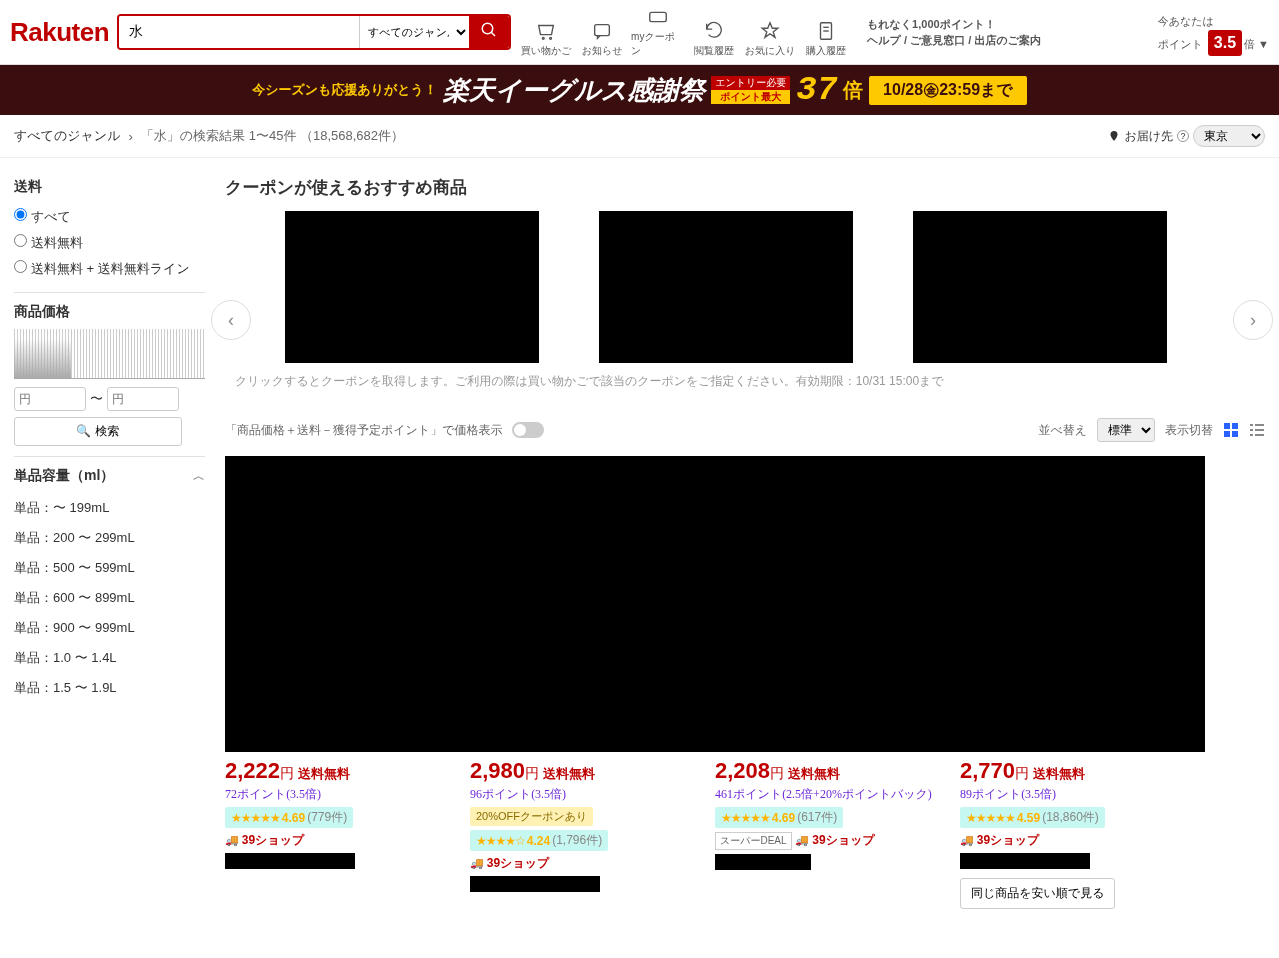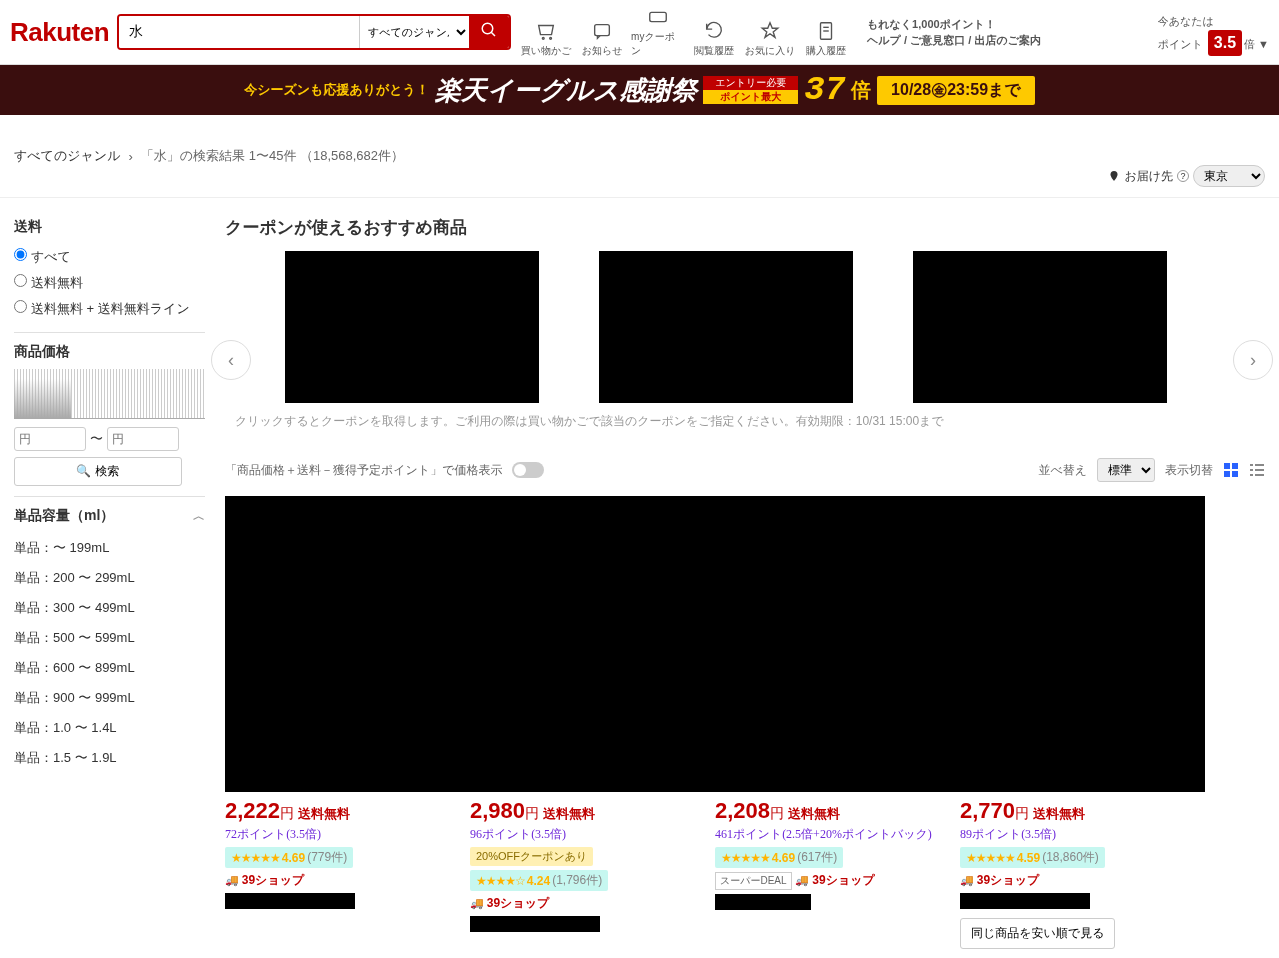--- a/index.html
+++ b/index.html
@@ -19,29 +19,29 @@
 .hdr-help{font-size:11px;color:#555;line-height:1.5;margin-left:6px;font-weight:bold;}
 .hdr-pts{font-size:11px;color:#555;text-align:left;line-height:1.4;margin-left:auto;margin-top:6px;}
 .pts-badge{display:inline-block;background:#bf0000;color:#fff;font-weight:bold;font-size:16px;padding:2px 6px;border-radius:3px;margin:0 2px;}
 
 
 .banner{background:#3a0e0e;height:50px;display:flex;align-items:center;justify-content:center;color:#fff;gap:6px;}
 .bn-a{color:#fec900;font-size:13px;font-weight:bold;}
 .bn-b{color:#fff;font-size:26px;font-weight:900;font-style:italic;}
 .bn-c{font-size:10px;text-align:center;line-height:1.2;}
 .bn-c .r{background:#bf0000;padding:1px 4px;display:block;color:#fff;}
-.bn-c .y{background:#fec900;color:#bf0000;padding:1px 17px;display:block;font-weight:bold;}
+.bn-c .y{background:#fec900;color:#bf0000;padding:1px 1px;display:block;font-weight:bold;}
 .bn-d{color:#fec900;font-size:34px;font-weight:900;font-style:italic;font-family:Liberation Mono, monospace;}
 .bn-e{color:#fec900;font-size:20px;font-weight:900;}
 .bn-f{background:#fec900;color:#3a0e0e;font-size:16px;font-weight:900;padding:4px 14px;border-radius:2px;}
 
 
 .bc{padding:10px 14px;display:flex;align-items:center;gap:8px;border-bottom:1px solid #eee;}
 .bc .grey{color:#666;}
-.bc .deliv{margin-left:auto;color:#333;font-size:12px;display:flex;align-items:center;gap:4px;margin-top:40px;}
+.bc .deliv{margin-left:auto;color:#333;font-size:12px;display:flex;align-items:center;gap:4px;}
 .bc select{font-size:12px;padding:2px 20px 2px 6px;border:1px solid #ccc;border-radius:11px;}
 
 
 .layout{display:flex;}
 .side{width:205px;flex-shrink:0;padding:10px 0 0 14px;}
 .main{flex:1;padding:10px 14px 0 20px;position:relative;}
 .side-sec{border-bottom:1px solid #e0e0e0;padding:10px 0;}
 .side-h{font-size:14px;font-weight:bold;margin-bottom:8px;display:flex;justify-content:space-between;align-items:center;}
 .side-h .chev{color:#999;font-size:12px;}
 .side-opt{display:block;padding:4px 0;font-size:13px;color:#333;}
@@ -205,21 +205,20 @@
       </div>
       <button class="side-btn">🔍 <span>検索</span></button>
     </div>
     <div class="side-sec" style="border-bottom:none;">
       <div class="side-h">
           <span>単品容量（ml）</span>
           <span class="chev">︿</span>
         </div>
       <a class="side-link">単品：〜 199mL</a>
       <a class="side-link">単品：200 〜 299mL</a>
-      <a class="side-link">単品：300 〜 499mL</a>
       <a class="side-link">単品：500 〜 599mL</a>
       <a class="side-link">単品：600 〜 899mL</a>
       <a class="side-link">単品：900 〜 999mL</a>
       <a class="side-link">単品：1.0 〜 1.4L</a>
       <a class="side-link">単品：1.5 〜 1.9L</a>
 
     </div>
   </div>
 
   <div class="main">

